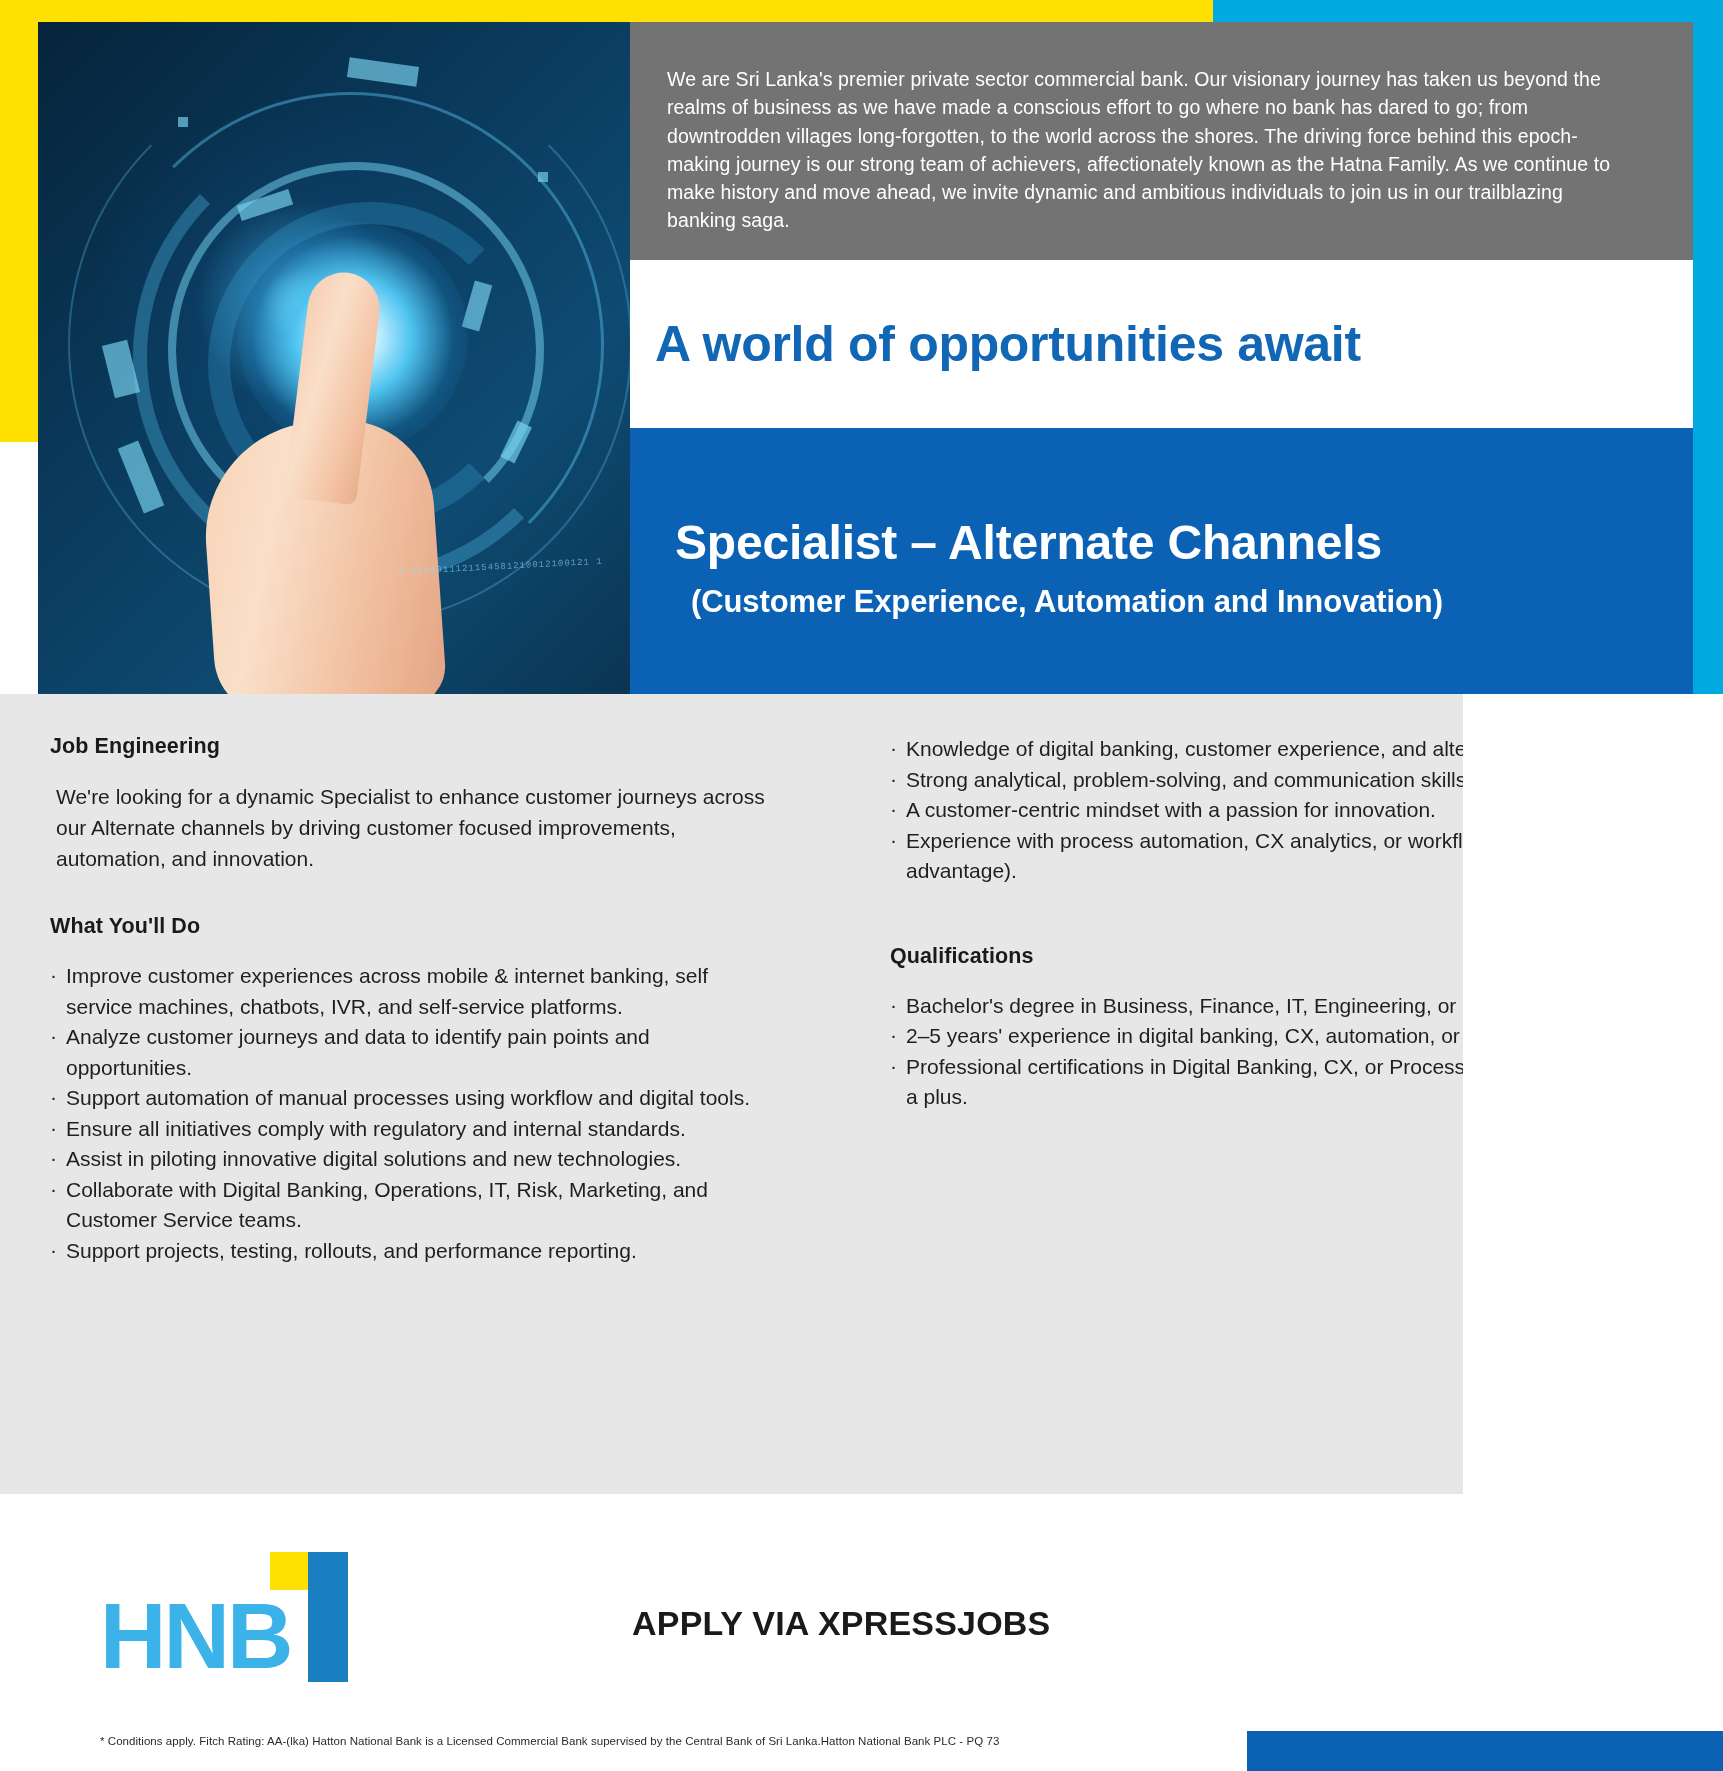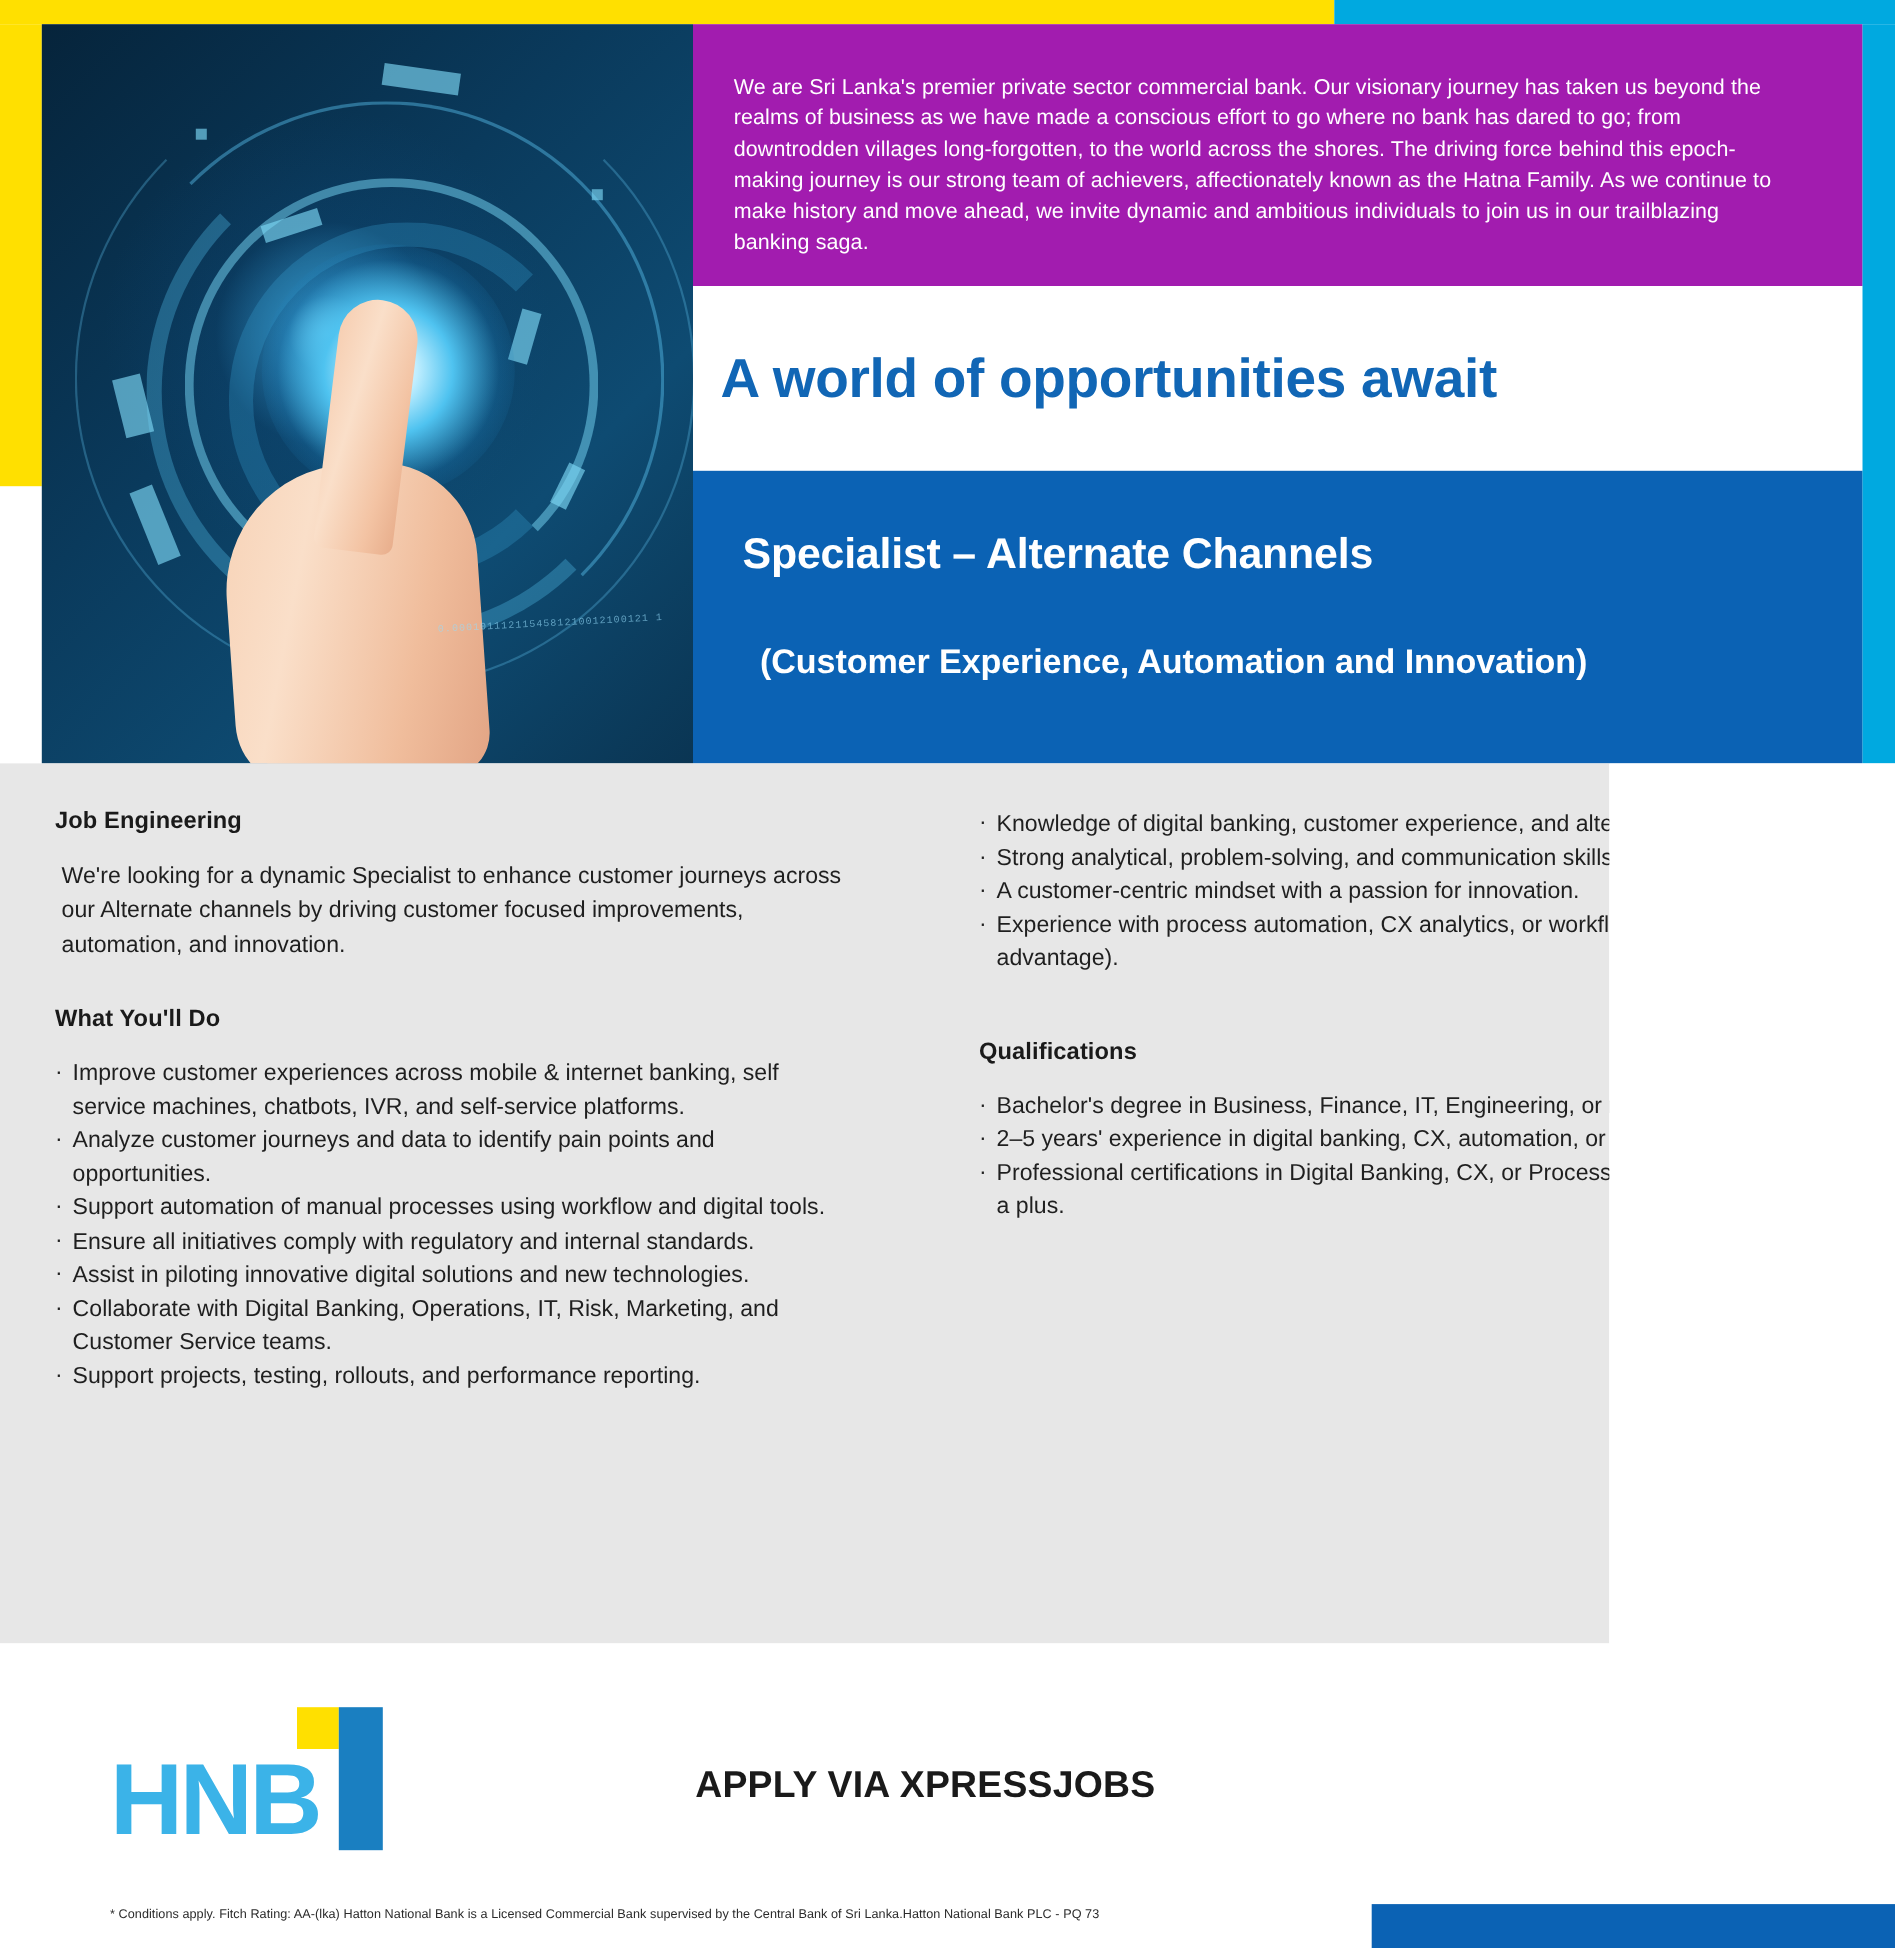--- a/index.html
+++ b/index.html
@@ -119,21 +119,21 @@
     color: rgba(150, 220, 250, .6);
     transform: rotate(-3deg);
     white-space: nowrap;
   }
 
   
   .hero-intro {
     position: absolute;
     left: 630px; top: 0;
     width: 1063px; height: 238px;
-    background: #a21caf;
+    background: #737373;
   }
   .hero-intro p {
     margin: 0;
     position: absolute;
     left: 37px; top: 43px;
     width: 960px;
     color: #ffffff;
     font-size: 19.5px;
     line-height: 28.3px;
     letter-spacing: .1px;
@@ -160,23 +160,23 @@
   
   .title-band {
     position: absolute;
     left: 630px; top: 406px;
     width: 1063px; height: 266px;
     background: #0b62b4;
   }
   .job-title {
     margin: 0;
     position: absolute;
-    left: 45px; top: 54px;
+    left: 45px; top: 87px;
     color: #ffffff;
-    font-size: 39px;
+    font-size: 48px;
     font-weight: bold;
     letter-spacing: -0.2px;
   }
   .job-subtitle {
     margin: 16px;
     position: absolute;
     left: 45px; top: 140px;
     color: #ffffff;
     font-size: 31px;
     font-weight: bold;

